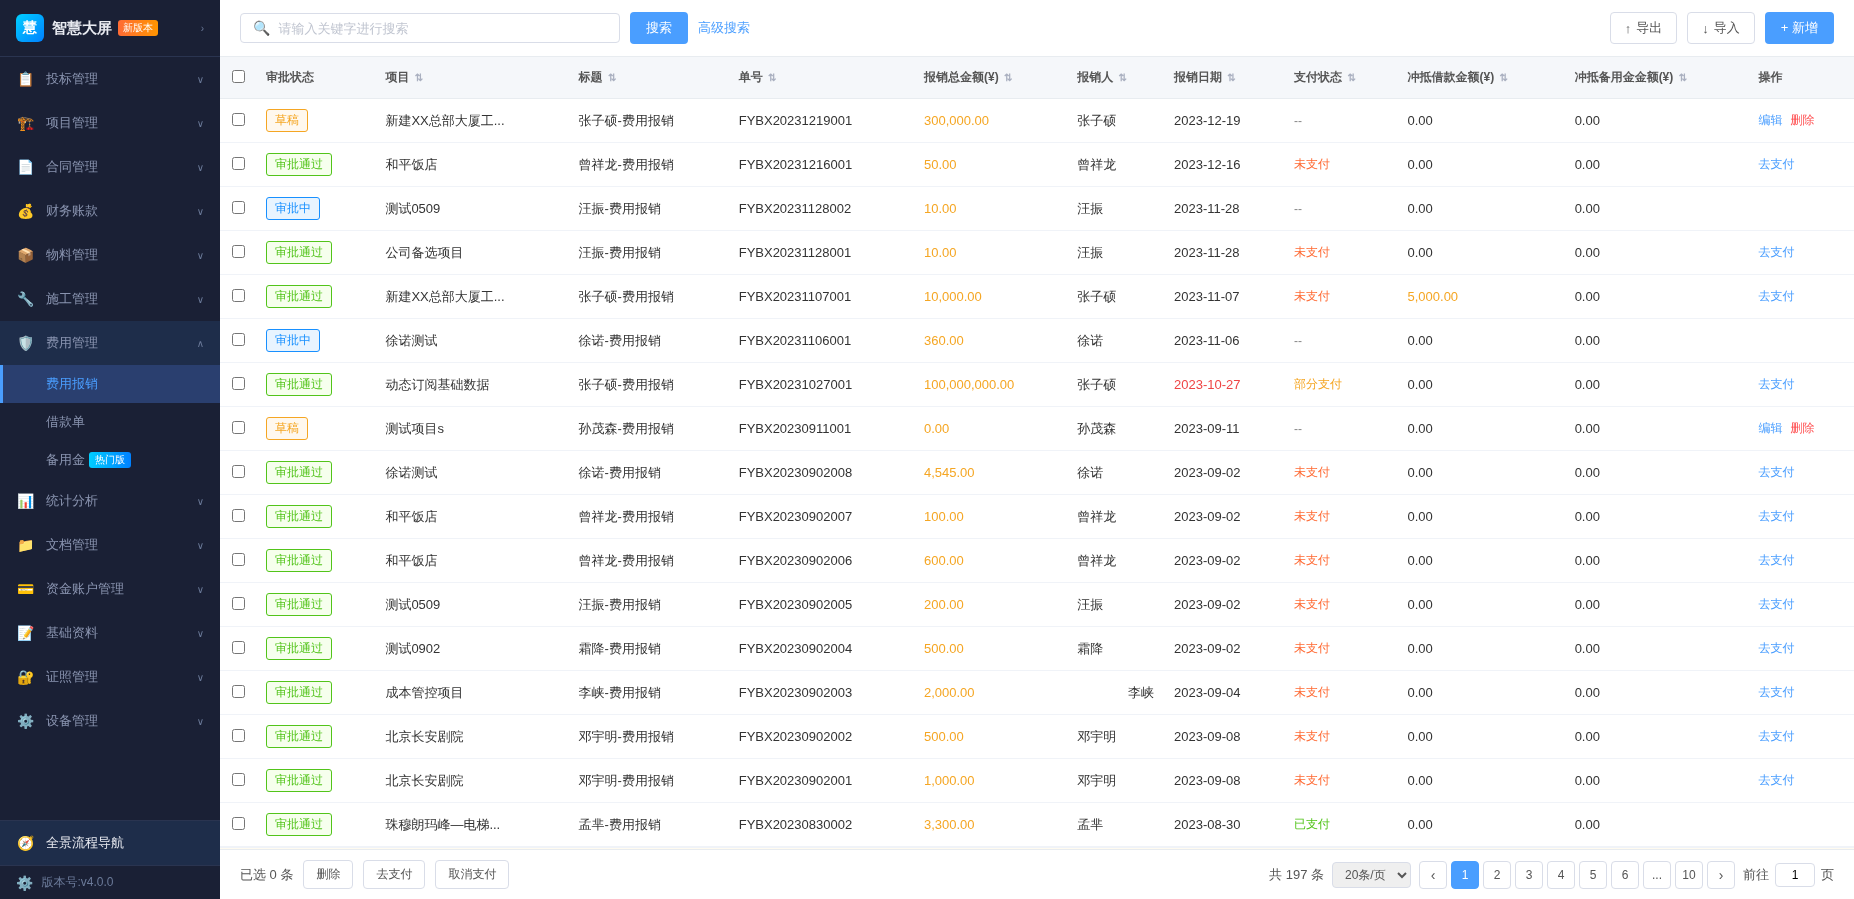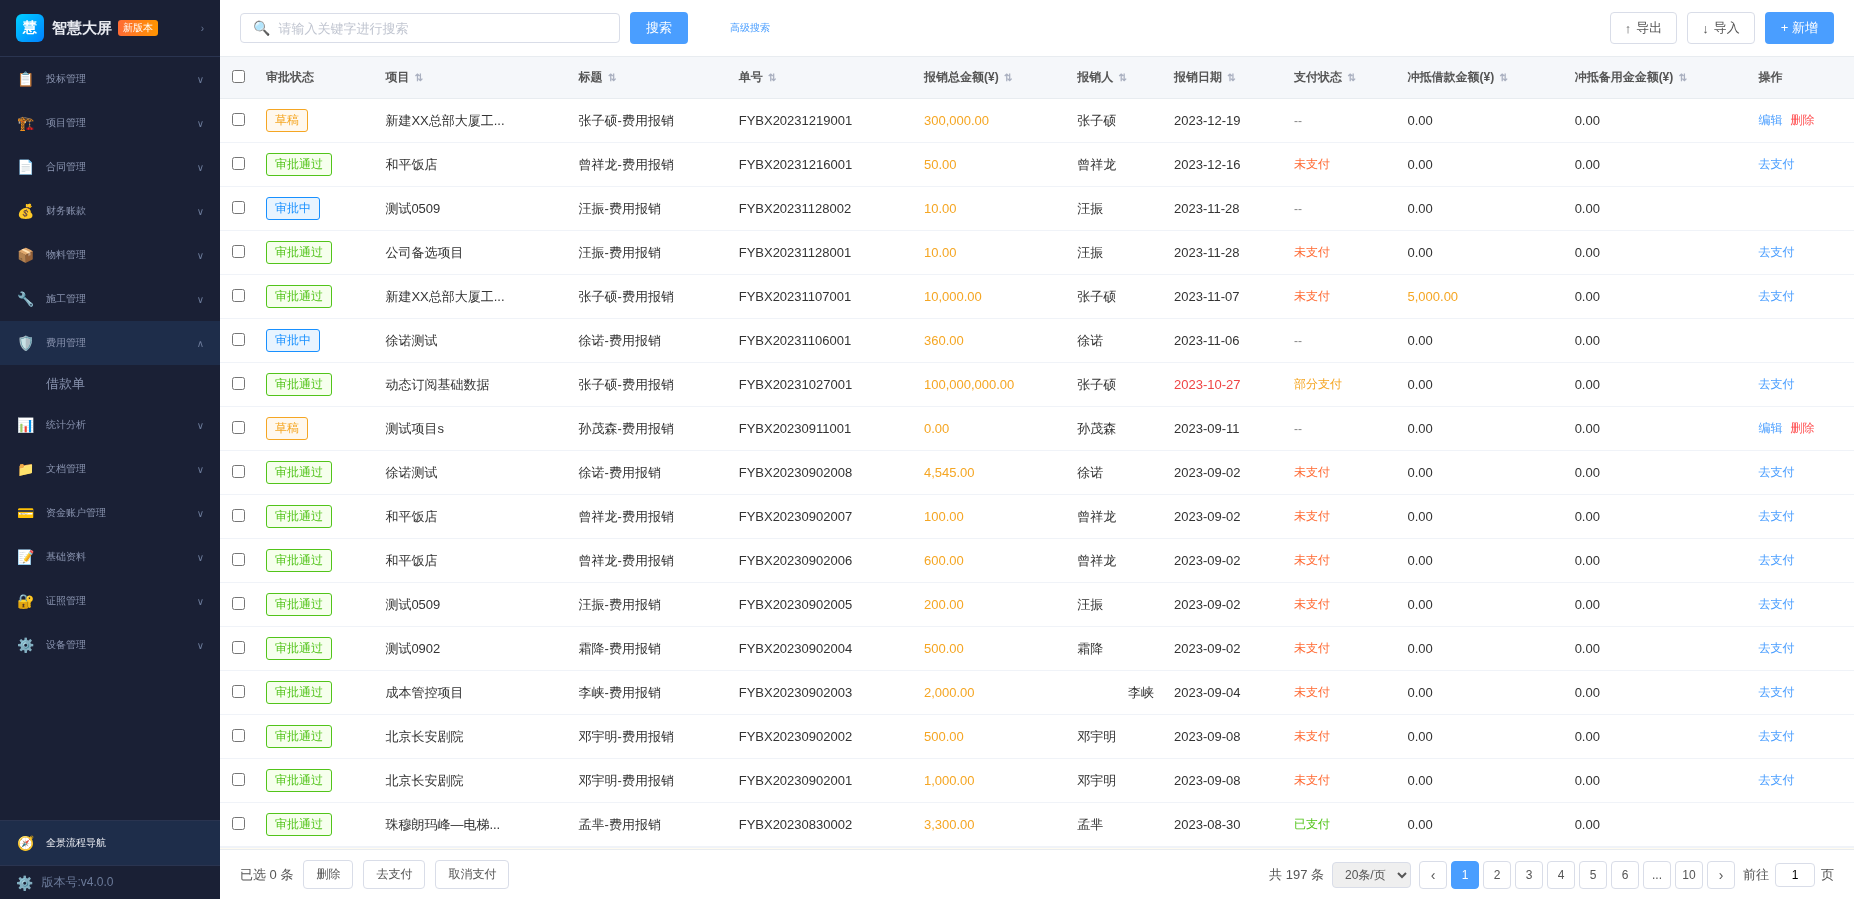--- a/index.html
+++ b/index.html
@@ -10,37 +10,37 @@
     .sidebar::-webkit-scrollbar { width: 4px; }
     .sidebar::-webkit-scrollbar-thumb { background: #3a4560; }
     .sidebar-logo { display: flex; align-items: center; padding: 14px 16px; border-bottom: 1px solid #2a3450; }
     .sidebar-logo-icon { width: 28px; height: 28px; background: linear-gradient(135deg, #00cfff, #0080ff); border-radius: 6px; display: flex; align-items: center; justify-content: center; color: white; font-size: 14px; font-weight: bold; margin-right: 8px; }
     .sidebar-logo-text { font-size: 15px; font-weight: bold; color: #e8eaf0; }
     .sidebar-logo-badge { background: linear-gradient(90deg, #ff6b35, #ff9500); color: white; font-size: 10px; padding: 1px 5px; border-radius: 3px; margin-left: 6px; }
     .sidebar-arrow { margin-left: auto; font-size: 10px; color: #6b7a99; }
     .nav-item { display: flex; align-items: center; padding: 12px 16px; cursor: pointer; color: #8a94b0; transition: background 0.2s; }
     .nav-item.active-section { background: #1e2d4a; }
     .nav-item-icon { width: 20px; height: 20px; display: flex; align-items: center; justify-content: center; margin-right: 10px; font-size: 14px; }
-    .nav-item-label { flex: 1; font-size: 10px; }
+    .nav-item-label { flex: 1; font-size: 13px; }
     .nav-item-arrow { font-size: 10px; color: #6b7a99; }
     .nav-sub-item { display: flex; align-items: center; padding: 10px 16px 10px 46px; cursor: pointer; color: #8a94b0; font-size: 13px; }
     .nav-sub-item.active { background: #2a3f6f; color: #4a9eff; border-left: 3px solid #4a9eff; padding-left: 43px; }
     .nav-badge { background: linear-gradient(90deg, #00cfff, #0080ff); color: white; font-size: 10px; padding: 1px 6px; border-radius: 3px; margin-left: 4px; }
 
     
     .main { flex: 1; display: flex; flex-direction: column; overflow: hidden; background: #f0f2f5; }
     
     
     .toolbar { display: flex; align-items: center; padding: 12px 20px; background: white; border-bottom: 1px solid #e8ecf0; gap: 10px; }
     .search-box { display: flex; align-items: center; border: 1px solid #d9dde8; border-radius: 4px; padding: 6px 12px; background: white; width: 380px; gap: 8px; }
     .search-icon { color: #aab0c0; font-size: 14px; }
     .search-input { border: none; outline: none; font-size: 13px; color: #333; width: 100%; }
     .search-input::placeholder { color: #c0c5d0; }
     .search-btn { background: #4a9eff; color: white; border: none; border-radius: 4px; padding: 7px 16px; font-size: 13px; cursor: pointer; white-space: nowrap; }
-    .advanced-search-btn { color: #4a9eff; font-size: 10px; cursor: pointer; white-space: nowrap; background: none; border: none; margin-left: 32px; }
+    .advanced-search-btn { color: #4a9eff; font-size: 13px; cursor: pointer; white-space: nowrap; background: none; border: none; }
     .toolbar-right { margin-left: auto; display: flex; align-items: center; gap: 10px; }
     .export-btn, .import-btn { display: flex; align-items: center; gap: 5px; border: 1px solid #d9dde8; background: white; color: #555; border-radius: 4px; padding: 6px 14px; font-size: 13px; cursor: pointer; }
     .add-btn { display: flex; align-items: center; gap: 5px; background: #4a9eff; color: white; border: none; border-radius: 4px; padding: 7px 16px; font-size: 13px; cursor: pointer; font-weight: 500; }
 
     
     .table-area { flex: 1; overflow: auto; background: white; margin: 0; }
     .table-area::-webkit-scrollbar { height: 6px; width: 6px; }
     .table-area::-webkit-scrollbar-thumb { background: #c8d0e0; border-radius: 3px; }
     
     table { width: 100%; border-collapse: collapse; font-size: 13px; min-width: 1400px; }
@@ -119,22 +119,29 @@
   <div class="nav-item">
     <span class="nav-item-icon">🔧</span>
     <span class="nav-item-label">施工管理</span>
     <span class="nav-item-arrow">∨</span>
   </div>
   <div class="nav-item active-section">
     <span class="nav-item-icon">🛡️</span>
     <span class="nav-item-label">费用管理</span>
     <span class="nav-item-arrow">∧</span>
   </div>
+  <div class="nav-sub-item active">
+    <span>费用报销</span>
+  </div>
   <div class="nav-sub-item">
     <span>借款单</span>
+  </div>
+  <div class="nav-sub-item">
+    <span>备用金</span>
+    <span class="nav-badge">热门版</span>
   </div>
 
   <div class="nav-item">
     <span class="nav-item-icon">📊</span>
     <span class="nav-item-label">统计分析</span>
     <span class="nav-item-arrow">∨</span>
   </div>
   <div class="nav-item">
     <span class="nav-item-icon">📁</span>
     <span class="nav-item-label">文档管理</span>

